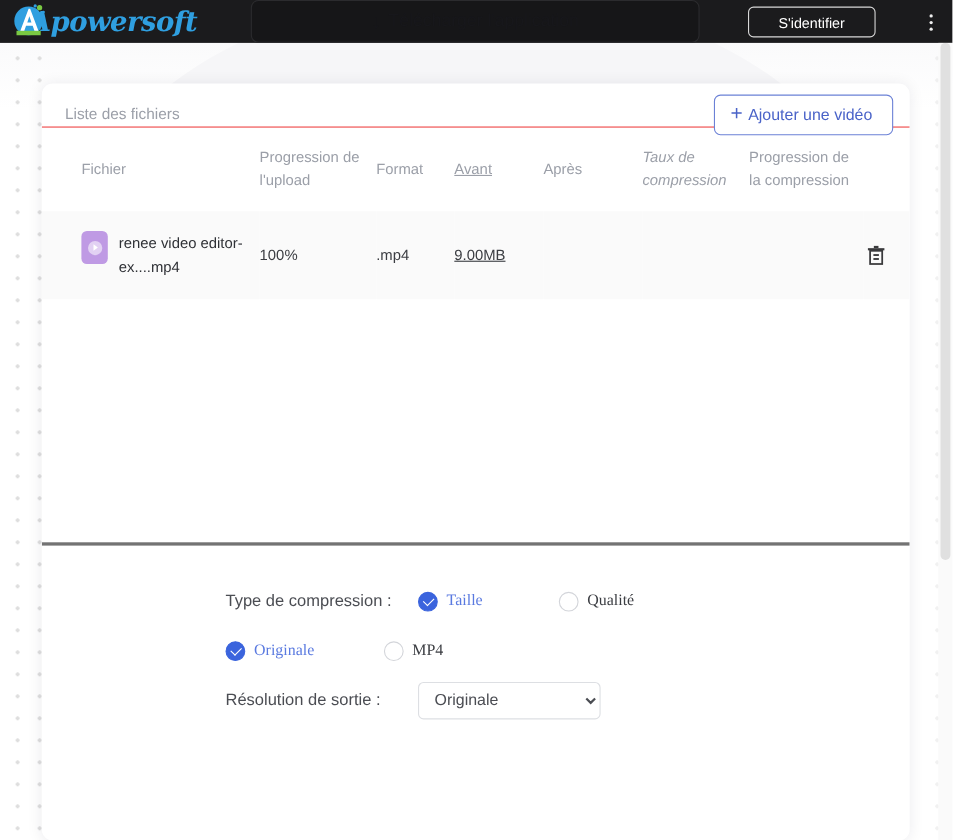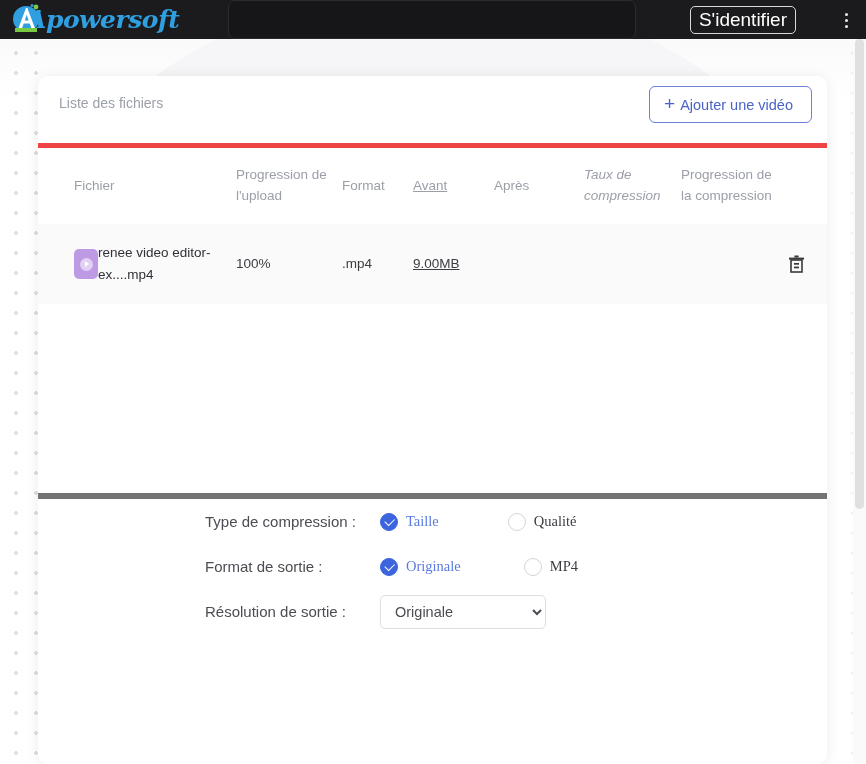--- a/index.html
+++ b/index.html
@@ -70,26 +70,26 @@
     font-size: 16px;
     cursor: pointer;
   }
   .dl-arrow { font-size: 17px; color: #17171b; line-height: 1; }
 
   .signin-btn {
     position: absolute;
     right: 70px;
     top: 6px;
     height: 28px;
-    padding: 0 8px;
+    padding: 0 27px;
     border: 1px solid #d8d8d8;
     border-radius: 5px;
     background: transparent;
     color: #ffffff;
-    font-size: 19px;
+    font-size: 13px;
     font-family: "Liberation Sans", sans-serif;
     display: flex;
     align-items: center;
     cursor: pointer;
   }
 
   .kebab {
     position: absolute;
     right: 9px;
     top: 8px;
@@ -159,22 +159,22 @@
     height: 688px;
     background: #ffffff;
     border-radius: 10px;
     box-shadow: 0 1px 14px rgba(30,30,50,.08);
     overflow: hidden;
     z-index: 10;
   }
 
   .card-head {
     position: relative;
-    height: 72px;
-    border-bottom: 5px solid #ef4444;
+    height: 40px;
+    border-bottom: 1px solid #ef4444;
   }
   .list-title {
     position: absolute;
     left: 21px;
     top: 19px;
     font-size: 14px;
     color: #9b9fa8;
   }
   .add-video-btn {
     position: absolute;
@@ -227,21 +227,21 @@
   .c-upload  { width: 106px; }
   .c-format  { width: 71px; margin-left: 10px; }
   .c-before  { width: 81px; text-decoration: underline; }
   .c-after   { width: 90px; }
   .c-ratio   { width: 97px; font-style: italic; }
   .c-prog    { width: 104px; }
   .c-act     { width: 42px; }
 
   .row-file { background: #fafafa; }
 
-  .file-cell { display: flex; align-items: center; }
+  .file-cell { display: flex; gap: 10px; }
   .thumb {
     width: 24px; height: 30px;
     background: #bf9ae4;
     border-radius: 5px;
     flex: none;
     display: flex; align-items: center; justify-content: center;
   }
   .thumb-play {
     width: 13px; height: 13px;
     border-radius: 50%;
@@ -270,21 +270,22 @@
     display: flex; align-items: center; justify-content: center;
     padding: 0;
   }
 
   
   .options {
     position: absolute;
     top: 417px;
     left: 0;
     width: 789px;
-    border-top: 6px solid #737373;
+    border-top: 3px solid #737373;
+    padding-top: 28px;
   }
   .opt-row {
     display: flex;
     align-items: center;
     height: 45px;
     padding-left: 167px;
   }
   .opt-label {
     font-size: 15px;
     color: #4b4d53;
@@ -461,21 +462,20 @@
         </label>
         <span class="gap-a"></span>
         <label class="radio-opt">
           <span class="rb"></span>
           <span class="rl">Qualité</span>
         </label>
       </div>
     </div>
 
     <div class="opt-row">
-      <span class="opt-label">Format de sortie :</span>
       <div class="radio-grp">
         <label class="radio-opt">
           <span class="rb on"></span>
           <span class="rl sel">Originale</span>
         </label>
         <span class="gap-b"></span>
         <label class="radio-opt">
           <span class="rb"></span>
           <span class="rl">MP4</span>
         </label>

